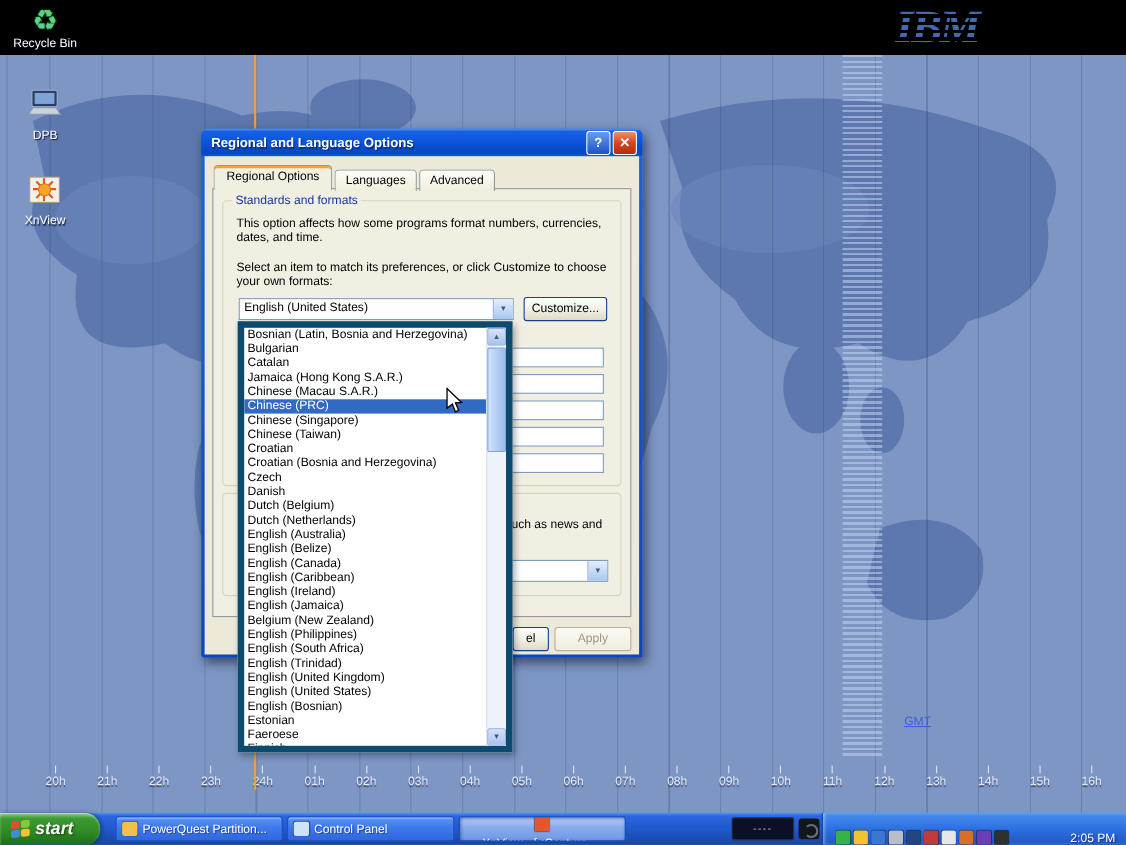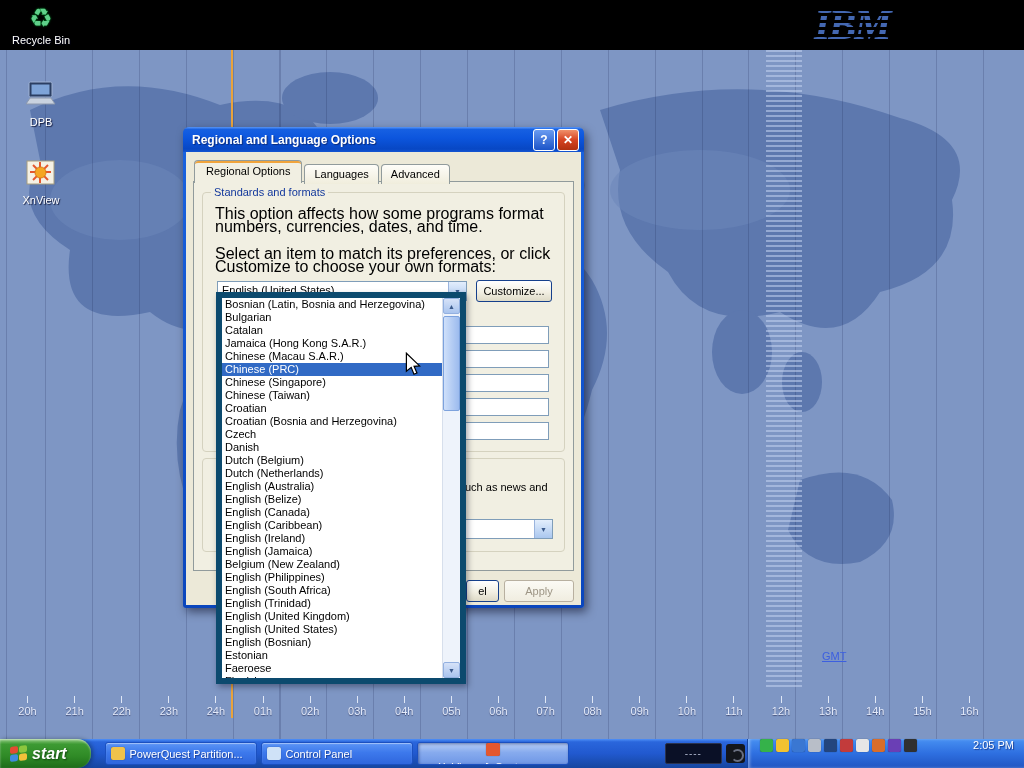--- a/index.html
+++ b/index.html
@@ -26,26 +26,26 @@
   .desk-icon{position:absolute;width:66px;text-align:center;cursor:default;z-index:2;}
   .desk-label{font-size:11px;color:#fff;text-shadow:1px 1px 1px rgba(0,0,30,.8);margin-top:2px;}
   .recycle{left:8px;top:4px;z-index:5;}
   .rb-glyph{font-size:26px;line-height:28px;color:#5fd08a;text-shadow:0 0 2px #0a3;}
   .icon-dpb{left:8px;top:80px;}
   .icon-xnview{left:8px;top:156px;}
 
   .gmt{position:absolute;left:822px;top:650px;font-size:11px;color:#3c5fe0;text-decoration:underline;z-index:2;}
 
   
-  .tzrow{position:absolute;left:4px;top:696px;width:990px;display:flex;z-index:2;}
+  .tzrow{position:absolute;left:27px;top:696px;width:990px;display:flex;z-index:2;}
   .tz-cell{width:47.1px;text-align:center;font-size:11px;color:#e3eafa;text-shadow:0 1px 1px rgba(0,0,40,.5);}
   .tz-cell::before{content:'';display:block;width:1px;height:7px;background:#dfe7f6;margin:0 auto 2px auto;}
 
   
-  .dialog{position:absolute;left:183px;top:127px;width:401px;height:481px;z-index:5;
+  .dialog{position:absolute;left:183px;top:117px;width:401px;height:481px;z-index:5;
     background:linear-gradient(180deg,#1a63e0,#0a46bd);border-radius:7px 7px 3px 3px;
     box-shadow:3px 4px 10px rgba(0,0,20,.5);}
   .titlebar{position:absolute;left:0;top:0;right:0;height:25px;border-radius:6px 6px 0 0;
     background:linear-gradient(180deg,#5a96f5 0%,#1660e2 10%,#0c55dd 45%,#0747c4 88%,#1455d2 100%);
     display:flex;align-items:center;padding:0 5px 0 9px;}
   .title-text{flex:1;color:#fff;font-weight:bold;font-size:12px;text-shadow:1px 1px 1px #0a2a7a;
     white-space:nowrap;overflow:hidden;}
   .cap-btn{width:20px;height:20px;margin-left:2px;border:1px solid #fff;border-radius:3px;
     color:#fff;font-size:12px;font-weight:bold;display:flex;align-items:center;justify-content:center;}
   .cap-help{background:linear-gradient(180deg,#6a9bf0,#1c54c8);}
@@ -57,21 +57,21 @@
     border:1px solid #919b9c;border-bottom:none;border-radius:4px 4px 0 0;margin-right:2px;position:relative;top:2px;}
   .tab.active{top:1px;padding:4px 11px 6px 11px;background:#f1efe2;z-index:3;
     box-shadow:inset 0 3px 0 -1px #f0a43c;}
   .tabpage{position:absolute;left:7px;right:7px;top:29px;height:388px;border:1px solid #919b9c;
     background:#f1efe2;z-index:1;}
 
   .groupbox{position:absolute;left:8px;right:8px;border:1px solid #d5d2bf;border-radius:4px;}
   .group-standards{top:10px;height:258px;}
   .group-location{top:276px;height:92px;}
   .group-label{position:absolute;left:8px;top:-7px;background:#f1efe2;padding:0 3px;font-size:11px;color:#13389c;}
-  .dlg-text{position:absolute;font-size:16px;color:#000;line-height:13px;}
+  .dlg-text{position:absolute;font-size:11px;color:#000;line-height:13px;}
   .t-desc{left:12px;top:14px;width:338px;}
   .t-instr{left:12px;top:54px;width:342px;}
 
   .combo{position:absolute;display:flex;background:#fff;border:1px solid #7f9db9;height:20px;box-sizing:border-box;}
   .combo-main{left:14px;top:88px;width:250px;}
   .combo-value{flex:1;font-size:11px;padding:2px 0 0 4px;white-space:nowrap;overflow:hidden;color:#000;}
   .combo-btn{width:17px;background:linear-gradient(180deg,#e3eefc,#aac7ef);border-left:1px solid #9ab4dd;
     display:flex;align-items:center;justify-content:center;font-size:7px;color:#3b5a8c;}
   .combo-loc{left:16px;top:60px;width:334px;}
 
@@ -124,21 +124,21 @@
   .task-btn.active{background:linear-gradient(180deg,#b7cdf6,#87abee 45%,#6f97e6);
     box-shadow:inset 1px 1px 3px rgba(0,20,80,.45);flex-direction:column;}
   .task-label{white-space:nowrap;overflow:hidden;text-overflow:ellipsis;text-shadow:1px 1px 1px rgba(0,20,90,.55);}
   .task-icon{width:14px;height:13px;border-radius:2px;flex:0 0 auto;box-shadow:0 0 1px #0008;}
   .tb-spacer1{width:96px;} .tb-flex{flex:1;}
   .mini-dark{width:58px;margin:4px 2px;background:#0a1026;border:1px solid #2a3350;border-radius:2px;
     color:#aab2c8;font-size:10px;display:flex;align-items:center;justify-content:center;letter-spacing:1px;}
   .dark-icon{width:20px;margin:5px 2px;background:#14161c;border-radius:3px;position:relative;}
   .dark-icon::after{content:'';position:absolute;left:5px;top:5px;width:9px;height:9px;border-radius:50%;
     border:2px solid #6a6f80;border-left-color:transparent;}
-  .tray{width:288px;display:flex;align-items:flex-start;padding:0 6px 16px 12px;box-sizing:border-box;
+  .tray{width:288px;display:flex;align-items:flex-end;padding:0 6px 0 12px;box-sizing:border-box;
     background:linear-gradient(180deg,#4790f2 0%,#2e6fe0 50%,#2055c2 100%);
     border-left:1px solid #1644a0;box-shadow:inset 2px 0 3px rgba(255,255,255,.35);}
   .tray-icons{display:flex;gap:3px;align-items:center;}
   .tray-icon{width:13px;height:13px;border-radius:2px;box-shadow:0 0 1px #0009;}
   .clock{margin-left:auto;color:#fff;font-size:11px;text-shadow:1px 1px 1px rgba(0,20,90,.6);padding-right:4px;}
 </style>
 </head>
 <body>
 
 <div id="screen">

